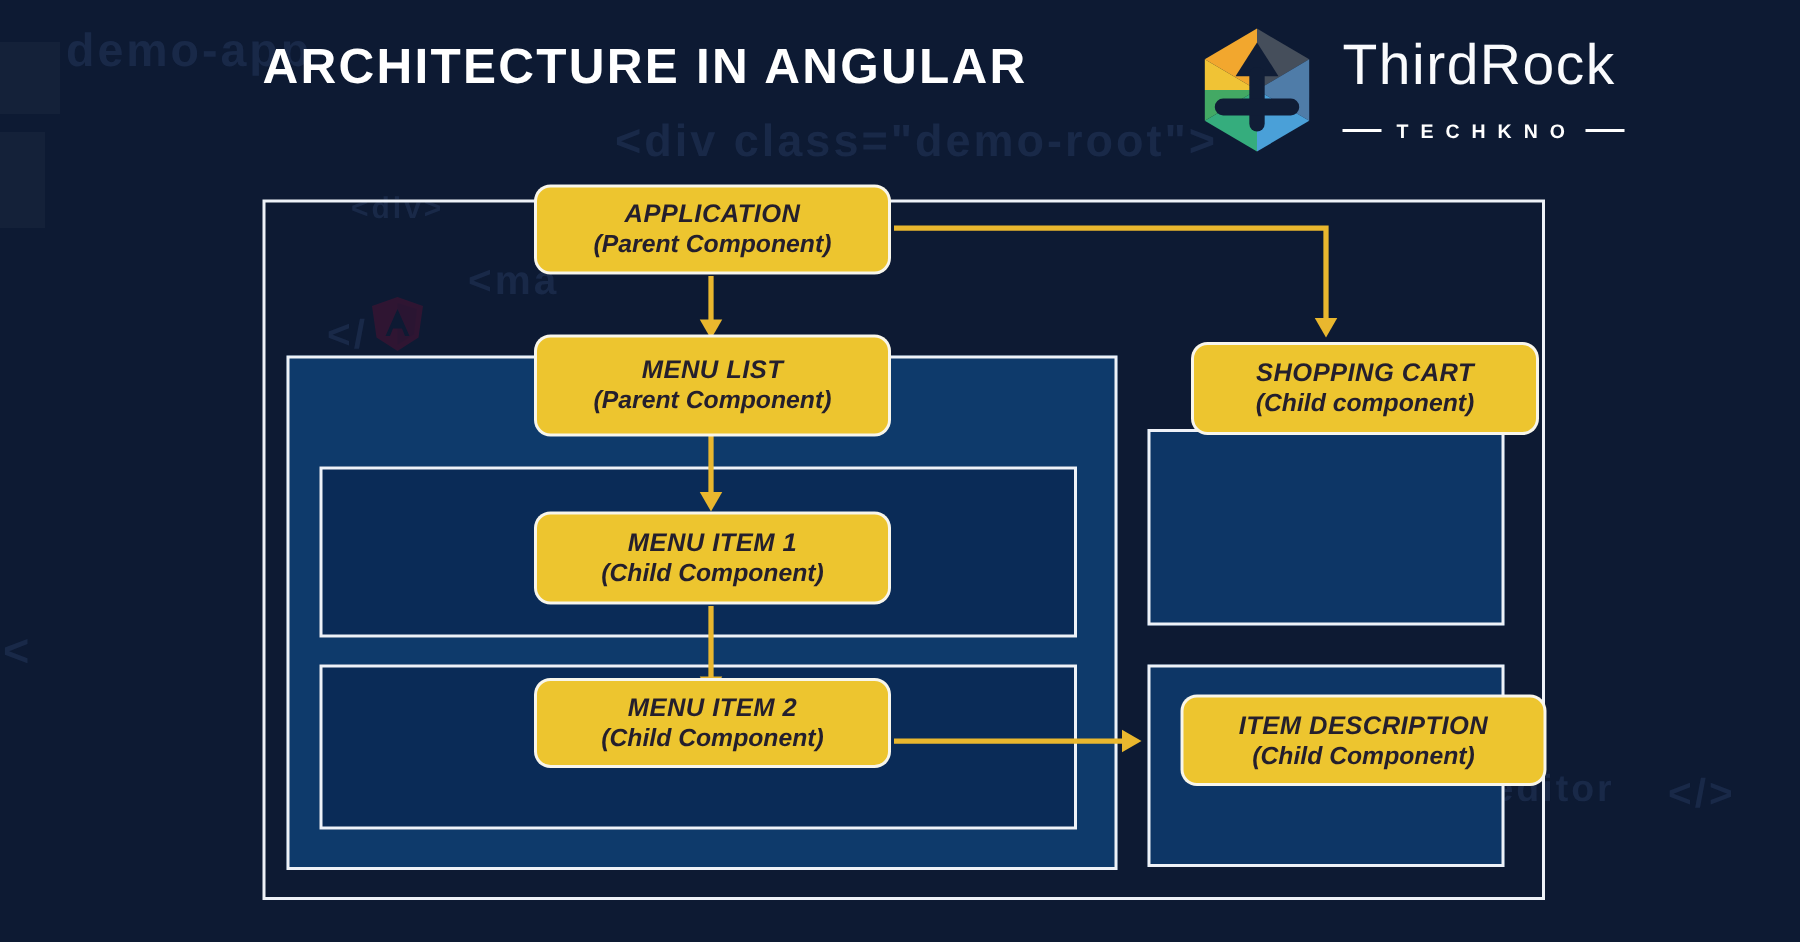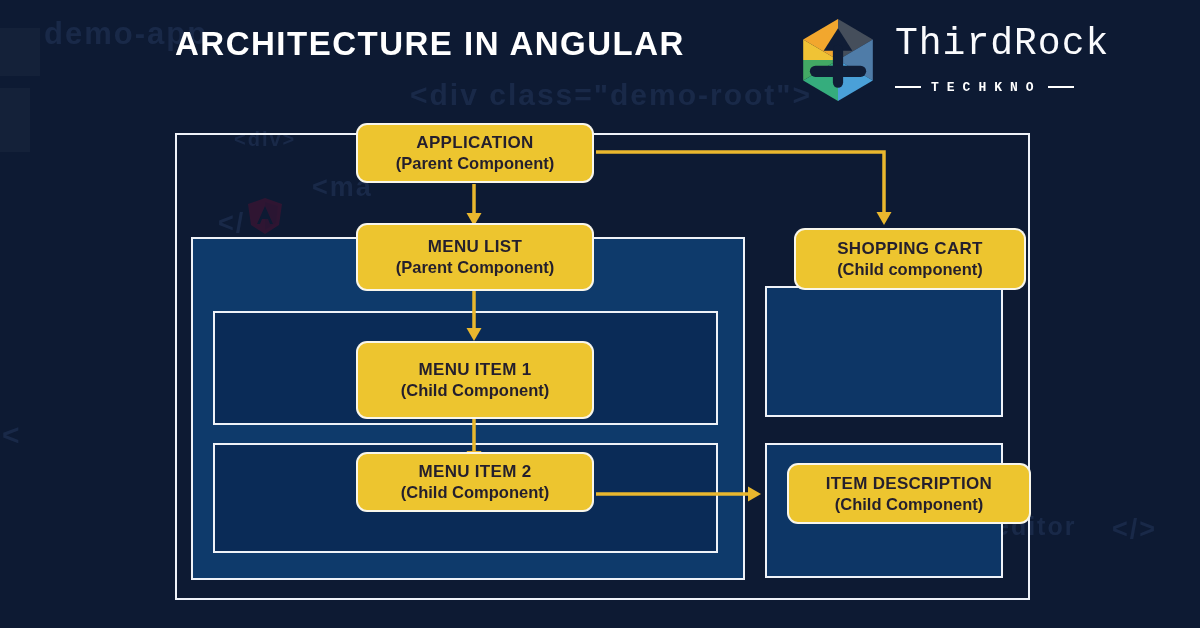--- a/index.html
+++ b/index.html
@@ -14,21 +14,21 @@
     white-space:nowrap;letter-spacing:2px;user-select:none;
   }
   .bg-block{position:absolute;background:rgba(255,255,255,0.03);}
   .angular-mark{position:absolute;opacity:0.16;}
 
   
   .title{
     position:absolute;left:175px;top:24px;color:#ffffff;
     font-size:33px;font-weight:800;letter-spacing:1.5px;line-height:40px;
   }
-  .logo{position:absolute;left:797px;top:16px;display:flex;align-items:center;font-family:Liberation Mono, monospace;}
+  .logo{position:absolute;left:797px;top:16px;display:flex;align-items:center;}
   .logo-text{margin-left:16px;}
   .logo-name{color:#fafbfd;font-size:38px;font-weight:300;letter-spacing:1px;line-height:40px;}
   .logo-tagline{display:flex;align-items:center;margin-top:16px;}
   .logo-dash{width:26px;height:2px;background:#ffffff;}
   .logo-tagline-text{color:#ffffff;font-size:13px;font-weight:600;letter-spacing:8px;margin:0 6px 0 10px;}
 
   
   .frame{position:absolute;border:2px solid #eef2f8;box-sizing:border-box;}
   .outer-frame{left:175px;top:133px;width:855px;height:467px;background:transparent;}
   .container-blue{background:#0e3a6b;}
@@ -37,27 +37,27 @@
   .menu-item-1-container{left:213px;top:311px;width:505px;height:114px;}
   .menu-item-2-container{left:213px;top:443px;width:505px;height:110px;}
   .shopping-cart-container{left:765px;top:286px;width:238px;height:131px;background:#0d3666;}
   .item-description-container{left:765px;top:443px;width:238px;height:135px;background:#0d3666;}
 
   
   .node{
     position:absolute;background:#edc52f;border:2px solid rgba(248,250,252,0.92);
     border-radius:11px;box-sizing:border-box;
     display:flex;flex-direction:column;align-items:center;justify-content:center;
-    text-align:center;color:#241f2d;
+    text-align:center;color:#241f2d;font-style:italic;
   }
   .node .t1{font-size:17px;font-weight:bold;line-height:20px;letter-spacing:0.3px;}
   .node .t2{font-size:16.5px;font-weight:bold;line-height:20px;}
   .node-application{left:356px;top:123px;width:238px;height:60px;}
   .node-menu-list{left:356px;top:223px;width:238px;height:68px;text-align:right;}
-  .node-menu-item-1{left:356px;top:341px;width:238px;height:78px;}
+  .node-menu-item-1{left:356px;top:341px;width:238px;height:62px;}
   .node-menu-item-2{left:356px;top:452px;width:238px;height:60px;}
   .node-shopping-cart{left:794px;top:228px;width:232px;height:62px;}
   .node-item-description{left:787px;top:463px;width:244px;height:61px;}
 
   .arrow-layer{position:absolute;left:0;top:0;width:1200px;height:628px;pointer-events:none;}
 </style>
 </head>
 <body>
 
 <div class="canvas">

